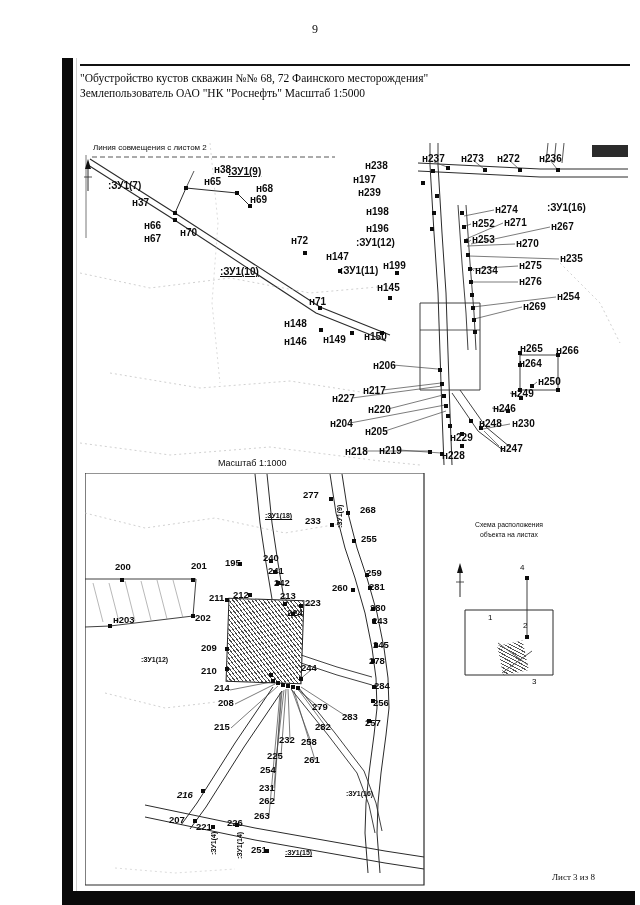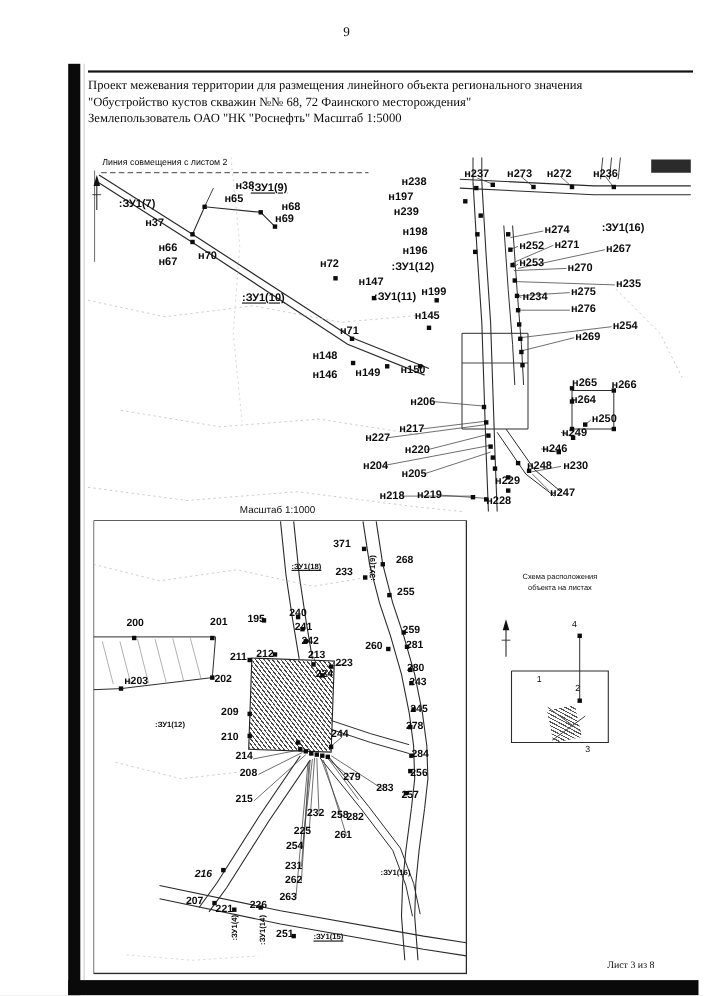--- a/index.html
+++ b/index.html
@@ -40,21 +40,20 @@
 <body>
 
 <div class="page">
   <div class="scan-left"></div>
   <div class="scan-bottom"></div>
   <div class="paper-edge"></div>
 
   <div class="page-number">9</div>
 
   <div class="header">
-    <div>Проект межевания территории для размещения линейного объекта регионального значения</div>
     <div>"Обустройство кустов скважин №№ 68, 72 Фаинского месторождения"</div>
     <div>Землепользователь ОАО "НК "Роснефть" Масштаб 1:5000</div>
   </div>
 
   <div class="map" id="map1">
     <svg id="map1-svg" width="552" height="332">
         <polyline points="10,16 95,70 240,164 310,192" fill="none" stroke="#2b2b2b" stroke-width="1.1"></polyline>
         <polyline points="8,22 93,76 236,170 306,198" fill="none" stroke="#2b2b2b" stroke-width="1.1"></polyline>
         <polyline points="95,70 106,45 157,50 170,63" fill="none" stroke="#2b2b2b" stroke-width="1"></polyline>
         <polyline points="106,45 114,28" fill="none" stroke="#2b2b2b" stroke-width="0.8"></polyline>
@@ -323,21 +322,21 @@
         <div class="dot" style="left: 211px; top: 213px;"></div>
         <div class="dot" style="left: 184px; top: 200px;"></div>
         <div class="dot" style="left: 214px; top: 204px;"></div>
         <div class="dot" style="left: 140px; top: 174px;"></div>
         <div class="dot" style="left: 140px; top: 194px;"></div>
         <div class="dot" style="left: 116px; top: 316px;"></div>
         <div class="dot" style="left: 108px; top: 346px;"></div>
         <div class="dot" style="left: 126px; top: 352px;"></div>
         <div class="dot" style="left: 150px; top: 350px;"></div>
         <div class="dot" style="left: 180px; top: 376px;"></div>
-        <div class="lbl" style="left: 218px; top: 17px;">371</div>
+        <div class="lbl" style="left: 218px; top: 17px;">277</div>
         <div class="lbl" style="left: 220px; top: 43px;">233</div>
         <div class="lbl" style="left: 275px; top: 32px;">268</div>
         <div class="lbl" style="left: 276px; top: 61px;">255</div>
         <div class="lbl zone u" style="left: 180px; top: 38px;">:ЗУ1(18)</div>
         <div class="lbl zone vert" style="left: 250px; top: 55px;">:ЗУ1(9)</div>
         <div class="lbl" style="left: 30px; top: 89px;">200</div>
         <div class="lbl" style="left: 106px; top: 88px;">201</div>
         <div class="lbl" style="left: 140px; top: 85px;">195</div>
         <div class="lbl" style="left: 178px; top: 80px;">240</div>
         <div class="lbl" style="left: 183px; top: 93px;">241</div>
@@ -370,21 +369,21 @@
         <div class="lbl" style="left: 174px; top: 323px;">262</div>
         <div class="lbl" style="left: 169px; top: 338px;">263</div>
         <div class="lbl" style="left: 92px; top: 317px; font-style: italic;">216</div>
         <div class="lbl" style="left: 84px; top: 342px;">207</div>
         <div class="lbl" style="left: 111px; top: 349px;">221</div>
         <div class="lbl" style="left: 142px; top: 345px;">226</div>
         <div class="lbl" style="left: 166px; top: 372px;">251</div>
         <div class="lbl zone u" style="left: 200px; top: 375px;">:ЗУ1(15)</div>
         <div class="lbl zone" style="left: 261px; top: 316px;">:ЗУ1(16)</div>
         <div class="lbl" style="left: 227px; top: 229px;">279</div>
-        <div class="lbl" style="left: 230px; top: 249px; margin-top: 16px;">282</div>
+        <div class="lbl" style="left: 230px; top: 249px;">282</div>
         <div class="lbl" style="left: 257px; top: 239px;">283</div>
         <div class="lbl" style="left: 289px; top: 208px;">284</div>
         <div class="lbl" style="left: 288px; top: 225px;">256</div>
         <div class="lbl" style="left: 280px; top: 245px;">257</div>
         <div class="lbl" style="left: 216px; top: 264px;">258</div>
         <div class="lbl" style="left: 219px; top: 282px;">261</div>
         <div class="lbl zone vert" style="left: 124px; top: 382px;">:ЗУ1(4)</div>
         <div class="lbl zone vert" style="left: 150px; top: 386px;">:ЗУ1(14)</div>
       </div>
   </div>

